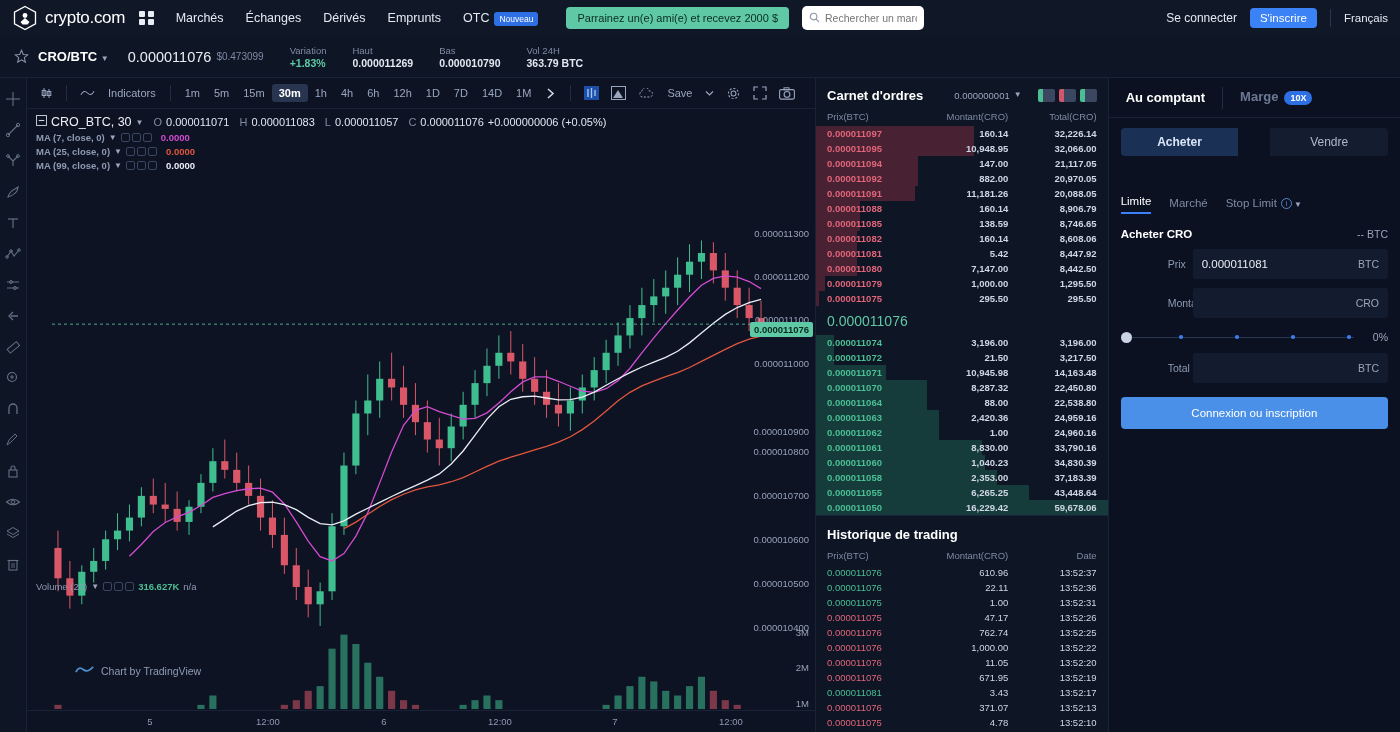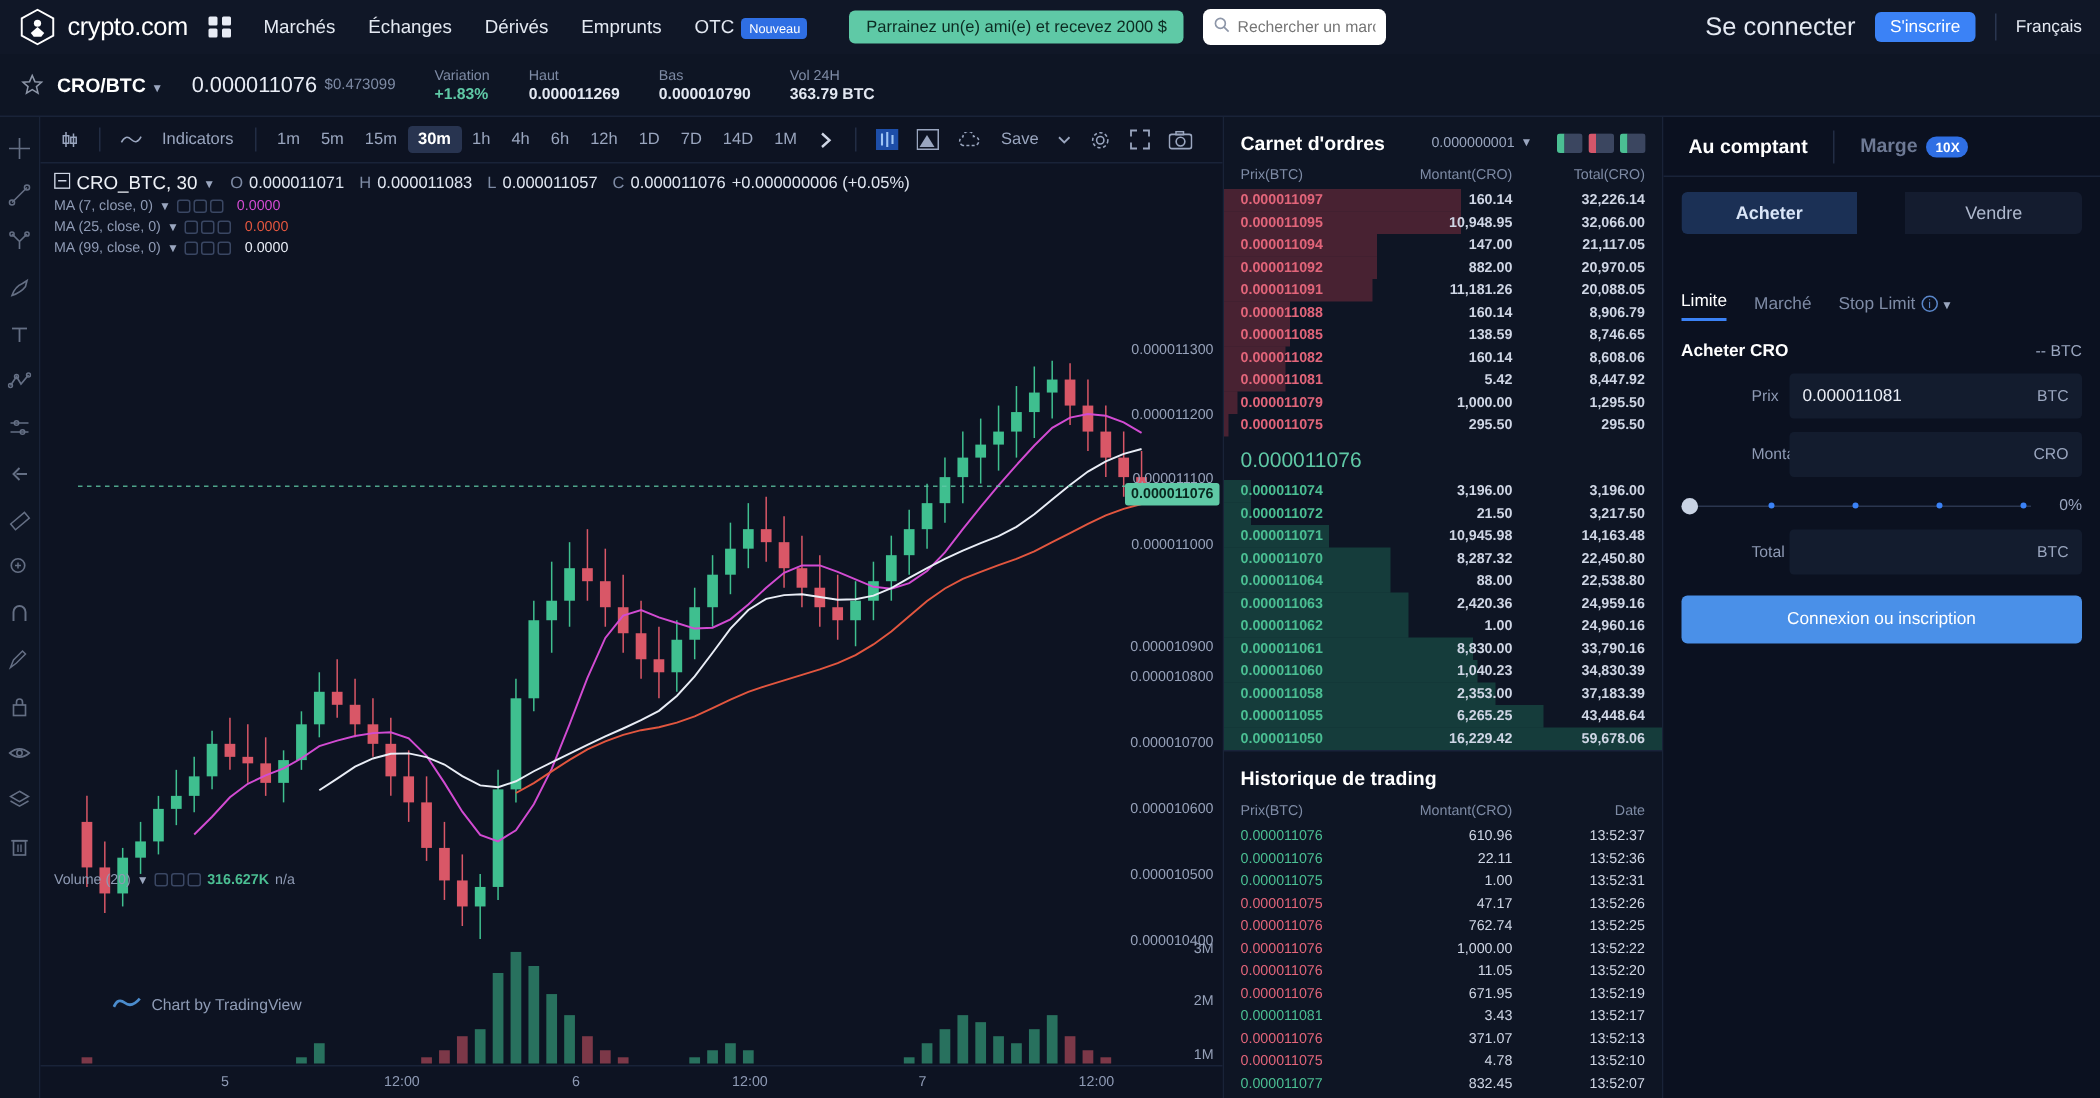--- a/index.html
+++ b/index.html
@@ -35,21 +35,21 @@
   .search-box {
     margin-left: 13px; background: #fff; border-radius: 5px;
     height: 24px; width: 122px; display: flex; align-items: center;
     padding: 0 7px; gap: 5px; overflow: hidden;
   }
   .search-box input {
     border: 0; outline: 0; font-size: 10.5px; color: #333;
     width: 100%; background: transparent; font-family: "Liberation Sans", sans-serif;
   }
   .topnav-right { margin-left: auto; display: flex; align-items: center; gap: 13px; }
-  .login-link { font-size: 17px; color: #e4e9f2; cursor: pointer; }
+  .login-link { font-size: 12px; color: #e4e9f2; cursor: pointer; }
   .signup-btn { font-size: 11.5px; background: #3b82f6; color: #fff; padding: 4px 10px; border-radius: 4px; cursor: pointer;}
   .divider-v { width: 1px; height: 18px; background: #2a3650; }
   .lang { font-size: 11.5px; color: #e4e9f2; cursor: pointer; }
 
   
   .ticker {
     height: 42px; display: flex; align-items: center;
     background: #0e1524; border-bottom: 1px solid #192338; padding-left: 8px;
   }
   .star-btn { width: 26px; display: flex; justify-content: center; cursor: pointer; }
@@ -86,21 +86,21 @@
   .tb-item { padding: 3px 7px; border-radius: 3px; cursor: pointer; white-space: nowrap; }
   .tb-item.active { background: #283450; color: #fff; font-weight: bold; }
   .tb-icon { padding: 0 6px; cursor: pointer; display: flex; align-items: center; }
   .chart-area { flex: 1; position: relative; overflow: hidden; }
 
   .legend { position: absolute; left: 9px; top: 6px; z-index: 5; }
   .legend-main { font-size: 12px; color: #dfe5f0; display: flex; align-items: center; gap: 4px; white-space: nowrap; }
   .legend-main .sym { font-size: 12.5px; color: #eef1f7; }
   .ohlc-k { color: #7e8ba5; margin-left: 6px; font-size: 11px;}
   .ohlc-v { color: #dfe5f0; font-size: 11px; }
-  .ma-row { font-size: 9.5px; color: #8e9ab4; display: flex; align-items: center; gap: 4px; margin-top: 3px; white-space: nowrap; }
+  .ma-row { font-size: 9.5px; color: #8e9ab4; display: flex; align-items: center; gap: 4px; margin-top: 3px; white-space: nowrap; font-weight: bold; }
   .ma-btns { display: flex; gap: 2px; }
   .ma-btns i { width: 9px; height: 9px; border: 1px solid #3a4763; border-radius: 2px; display: inline-block; }
   .ma-val { font-size: 9.5px; margin-left: 5px; }
 
   .vol-legend { position: absolute; left: 9px; bottom: 0; font-size: 9.5px; color: #8e9ab4; display:flex; align-items:center; gap:4px;}
 
   .price-axis { position: absolute; right: 0; top: 0; width: 74px; height: 100%; font-size: 9.5px; color: #96a1b9; }
   .price-axis .pt { position: absolute; right: 6px; }
   .price-tag {
     position: absolute; right: 2px; background: #5fc9a6; color: #08281f;
@@ -833,20 +833,26 @@
             <span class="amt">160.14</span>
             <span class="tot">8,608.06</span>
           </div>
           <div class="brow ask">
             <span class="depth" style="width: 14%;"></span>
             <span class="px">0.000011081</span>
             <span class="amt">5.42</span>
             <span class="tot">8,447.92</span>
           </div>
           <div class="brow ask">
+            <span class="depth" style="width: 14%;"></span>
+            <span class="px">0.000011080</span>
+            <span class="amt">7,147.00</span>
+            <span class="tot">8,442.50</span>
+          </div>
+          <div class="brow ask">
             <span class="depth" style="width: 3%;"></span>
             <span class="px">0.000011079</span>
             <span class="amt">1,000.00</span>
             <span class="tot">1,295.50</span>
           </div>
           <div class="brow ask">
             <span class="depth" style="width: 1%;"></span>
             <span class="px">0.000011075</span>
             <span class="amt">295.50</span>
             <span class="tot">295.50</span>

